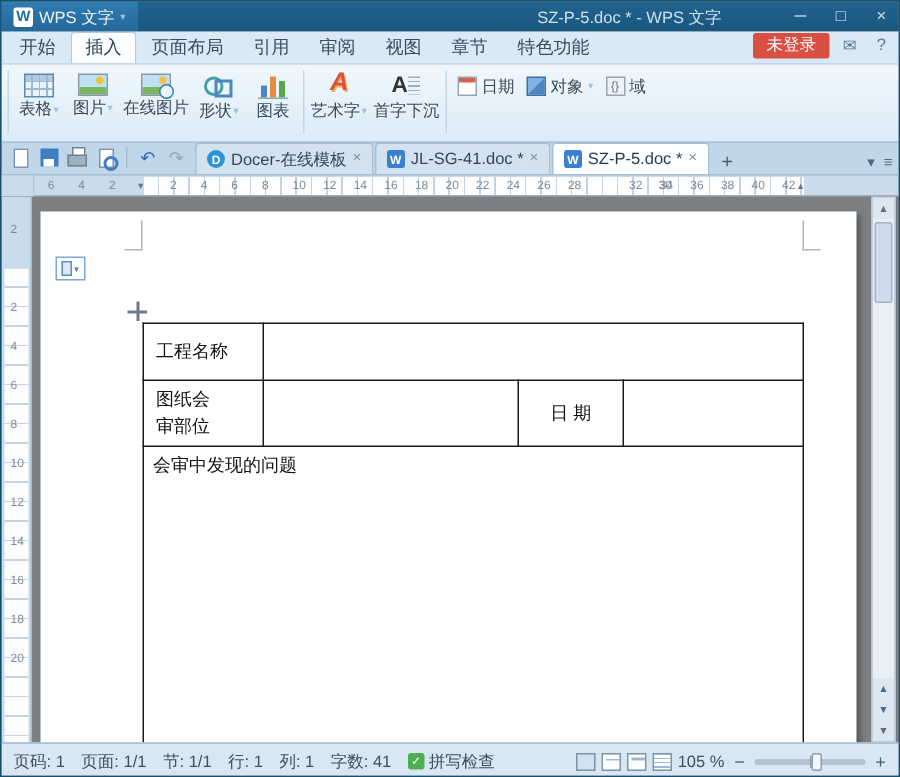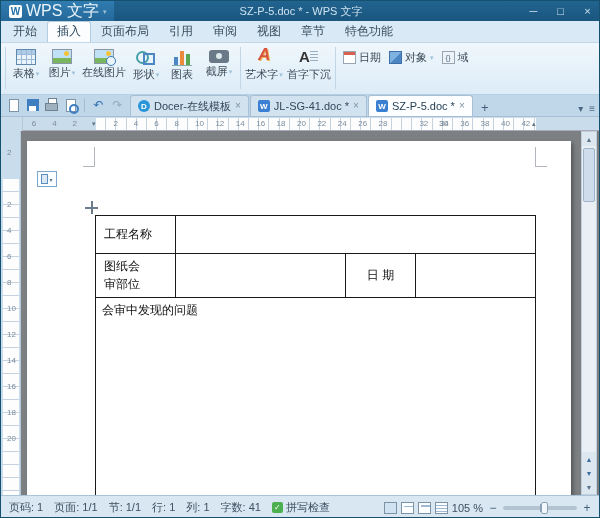--- a/index.html
+++ b/index.html
@@ -4,23 +4,23 @@
 <style>
 *{margin:0;padding:0;box-sizing:border-box}
 html,body{width:600px;height:518px;overflow:hidden}
 body{font-family:"Liberation Sans","DejaVu Sans",sans-serif;font-size:11px;color:#334}
 #win{position:relative;width:600px;height:518px;background:#7d8083;overflow:hidden;border:1px solid #15506f}
 
 
 #titlebar{position:absolute;left:0;top:0;width:600px;height:20px;background:linear-gradient(#216490,#1a567e);display:flex;align-items:center}
 .logo{display:flex;align-items:center;height:20px;padding:0 8px;background:linear-gradient(#2f7cb0,#25689a);color:#fff;gap:4px}
 .logo-w{width:13px;height:13px;background:#fff;color:#2570a5;font-weight:bold;font-size:10px;display:flex;align-items:center;justify-content:center;border-radius:2px}
-.logo-name{font-size:16px;color:#eaf4fb}
+.logo-name{font-size:11px;color:#eaf4fb}
 .dd{font-size:7px;color:#9fc2da;line-height:1}
-#title-text{position:absolute;left:120px;right:120px;text-align:center;color:#cde2f0;font-size:11px;pointer-events:none}
+#title-text{position:absolute;left:120px;right:120px;text-align:right;color:#cde2f0;font-size:11px;pointer-events:none}
 .win-btns{margin-left:auto;display:flex;height:20px}
 .win-btn{width:27px;height:20px;display:flex;align-items:center;justify-content:center;color:#cfe4f2;font-size:11px}
 
 
 #menubar{position:absolute;left:0;top:20px;width:600px;height:22px;background:#d9e9f5;display:flex;align-items:center;padding:0 2px;border-bottom:1px solid #c2d7e8}
 .mtab{padding:3px 9px 4px;font-size:12px;color:#3a4c5c;border:1px solid transparent;border-bottom:none;border-radius:3px 3px 0 0;line-height:13px;white-space:nowrap}
 .mtab.active{background:#fbfdff;border-color:#b3cbdf;color:#1f3b52}
 .menu-right{margin-left:auto;display:flex;align-items:center;gap:6px;padding:0 4px 3px 0}
 .login-btn{background:#d94f42;color:#fff;font-size:11px;padding:2px 9px;border-radius:2px;line-height:13px}
 .mr-ico{color:#5b7a94;font-size:11px;width:15px;text-align:center}
@@ -152,20 +152,25 @@
 
   <div id="menubar">
     <span class="mtab">开始</span>
     <span class="mtab active">插入</span>
     <span class="mtab">页面布局</span>
     <span class="mtab">引用</span>
     <span class="mtab">审阅</span>
     <span class="mtab">视图</span>
     <span class="mtab">章节</span>
     <span class="mtab">特色功能</span>
+    <div class="menu-right">
+      <span class="login-btn">未登录</span>
+      <span class="mr-ico">✉</span>
+      <span class="mr-ico">?</span>
+    </div>
   </div>
 
   <div id="ribbon">
     <div class="rsep"></div>
     <div class="rbtn" style="width:36px">
       <span class="ic table"></span>
       <span class="rlabel">
           <span>表格</span>
           <span class="dd">▾</span>
         </span>
@@ -187,27 +192,20 @@
       <span class="ic shapes"></span>
       <span class="rlabel">
           <span>形状</span>
           <span class="dd">▾</span>
         </span>
     </div>
     <div class="rbtn" style="width:36px">
       <span class="ic chart"></span>
       <span class="rlabel">
           <span>图表</span>
-        </span>
-    </div>
-    <div class="rbtn" style="width:38px">
-      <span class="ic shot"></span>
-      <span class="rlabel">
-          <span>截屏</span>
-          <span class="dd">▾</span>
         </span>
     </div>
     <div class="rsep"></div>
     <div class="rbtn" style="width:42px">
       <span class="ic wart"></span>
       <span class="rlabel">
           <span>艺术字</span>
           <span class="dd">▾</span>
         </span>
     </div>

